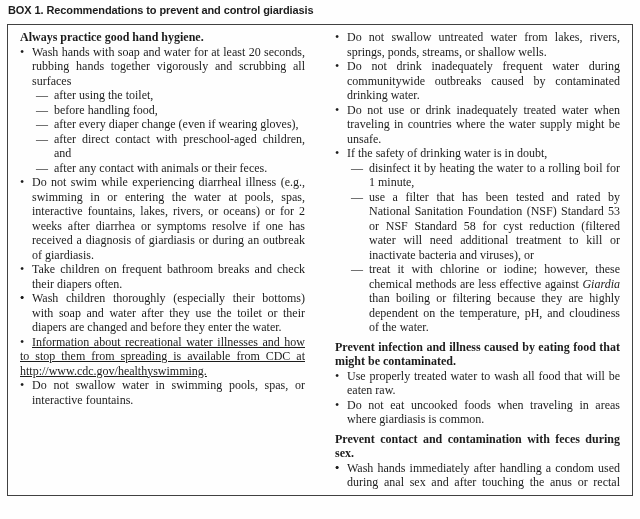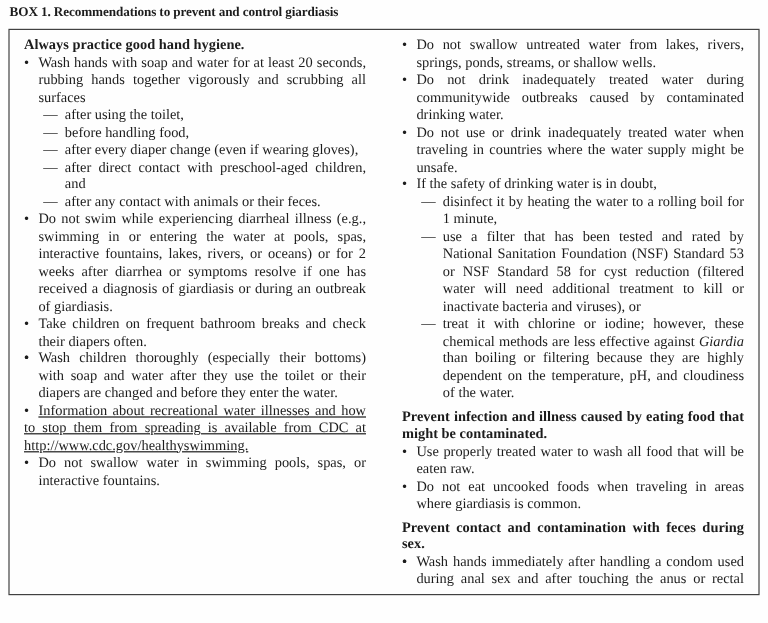--- a/index.html
+++ b/index.html
@@ -13,21 +13,21 @@
   .page {
     width: 640px;
     height: 519px;
     background: var(--bg);
     color: var(--text);
     padding: 4px 7px 0 7px;
     font-family: "Liberation Serif", serif;
     overflow: hidden;
   }
   .box-title {
-    font-family: Liberation Serif, serif;
+    font-family: Liberation Sans, sans-serif;
     font-weight: bold;
     font-size: 11px;
     line-height: 13px;
     letter-spacing: -0.1px;
     margin: 0 0 7px 1px;
     color: var(--text);
   }
   .box {
     width: 626px;
     height: 472px;
@@ -89,21 +89,21 @@
         <div class="bullet"><span class="marker">•</span><span>Do not swim while experiencing diarrheal illness (e.g., swimming in or entering the water at pools, spas, interactive fountains, lakes, rivers, or oceans) or for 2 weeks after diarrhea or symptoms resolve if one has received a diagnosis of giardiasis or during an outbreak of giardiasis.</span></div>
         <div class="bullet"><span class="marker">•</span><span>Take children on frequent bathroom breaks and check their diapers often.</span></div>
         <div class="bullet"><span class="marker">•</span></div>
         <div class="bullet"><span class="marker">•</span><span>Wash children thoroughly (especially their bottoms) with soap and water after they use the toilet or their diapers are changed and before they enter the water.</span></div>
         <div class="bullet"><span class="marker">•</span></div>
         <div class="indent-para">Information about recreational water illnesses and how to stop them from spreading is available from CDC at http://www.cdc.gov/healthyswimming.</div>
         <div class="bullet"><span class="marker">•</span><span>Do not swallow water in swimming pools, spas, or interactive fountains.</span></div>
       </div>
     <div class="column">
         <div class="bullet"><span class="marker">•</span><span>Do not swallow untreated water from lakes, rivers, springs, ponds, streams, or shallow wells.</span></div>
-        <div class="bullet"><span class="marker">•</span><span>Do not drink inadequately treated water during communitywide outbreaks caused by contaminated drinking water.</span></div>
+        <div class="bullet"><span class="marker">•</span><span>Do not drink inadequately frequent water during communitywide outbreaks caused by contaminated drinking water.</span></div>
         <div class="bullet"><span class="marker">•</span><span>Do not use or drink inadequately treated water when traveling in countries where the water supply might be unsafe.</span></div>
         <div class="bullet"><span class="marker">•</span><span>If the safety of drinking water is in doubt,</span><div class="dash"><span class="marker">—</span><span>disinfect it by heating the water to a rolling boil for 1 minute,</span></div><div class="dash"><span class="marker">—</span><span>use a filter that has been tested and rated by National Sanitation Foundation (NSF) Standard 53 or NSF Standard 58 for cyst reduction (filtered water will need additional treatment to kill or inactivate bacteria and viruses), or</span></div><div class="dash"><span class="marker">—</span><span><span>treat it with chlorine or iodine; however, these chemical methods are less effective against </span><span class="it">Giardia</span><span> than boiling or filtering because they are highly dependent on the temperature, pH, and cloudiness of the water.</span></span></div></div>
         <div class="heading">Prevent infection and illness caused by eating food that might be contaminated.</div>
         <div class="bullet"><span class="marker">•</span><span>Use properly treated water to wash all food that will be eaten raw.</span></div>
         <div class="bullet"><span class="marker">•</span><span>Do not eat uncooked foods when traveling in areas where giardiasis is common.</span></div>
         <div class="heading">Prevent contact and contamination with feces during sex.</div>
         <div class="bullet"><span class="marker">•</span></div>
         <div class="bullet"><span class="marker">•</span><span>Wash hands immediately after handling a condom used during anal sex and after touching the anus or rectal area.</span></div>
       </div>
   </div>

